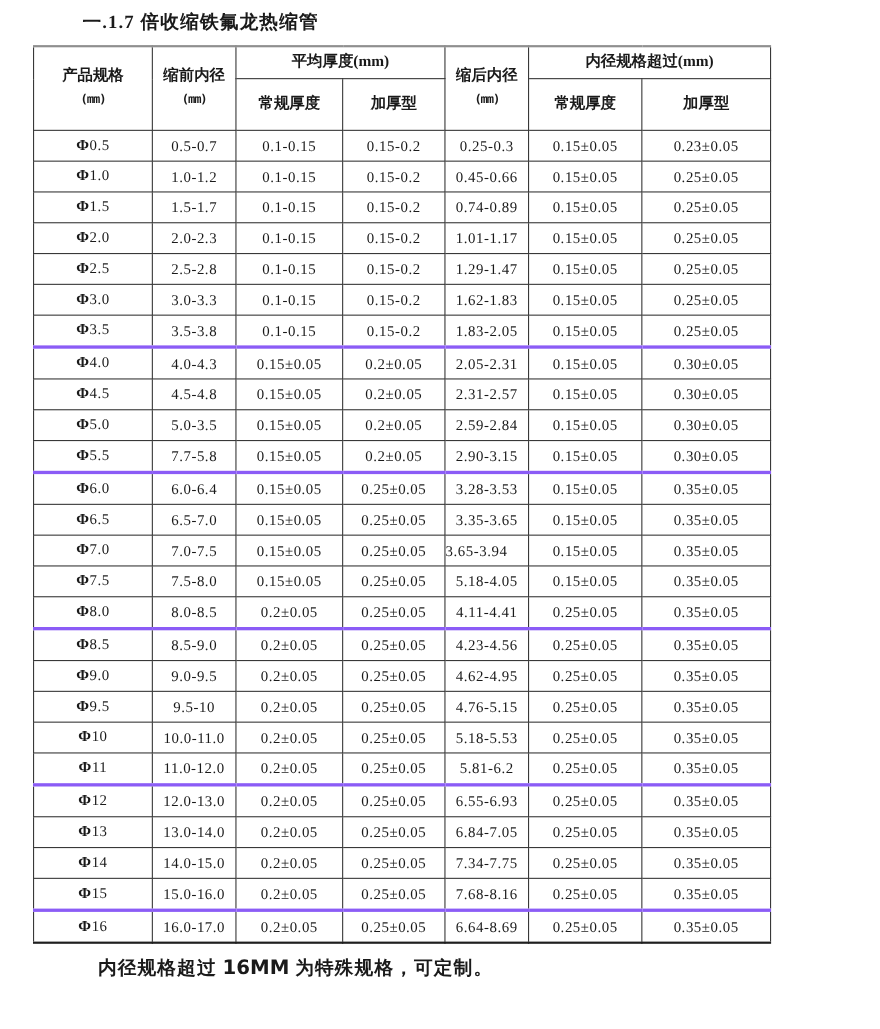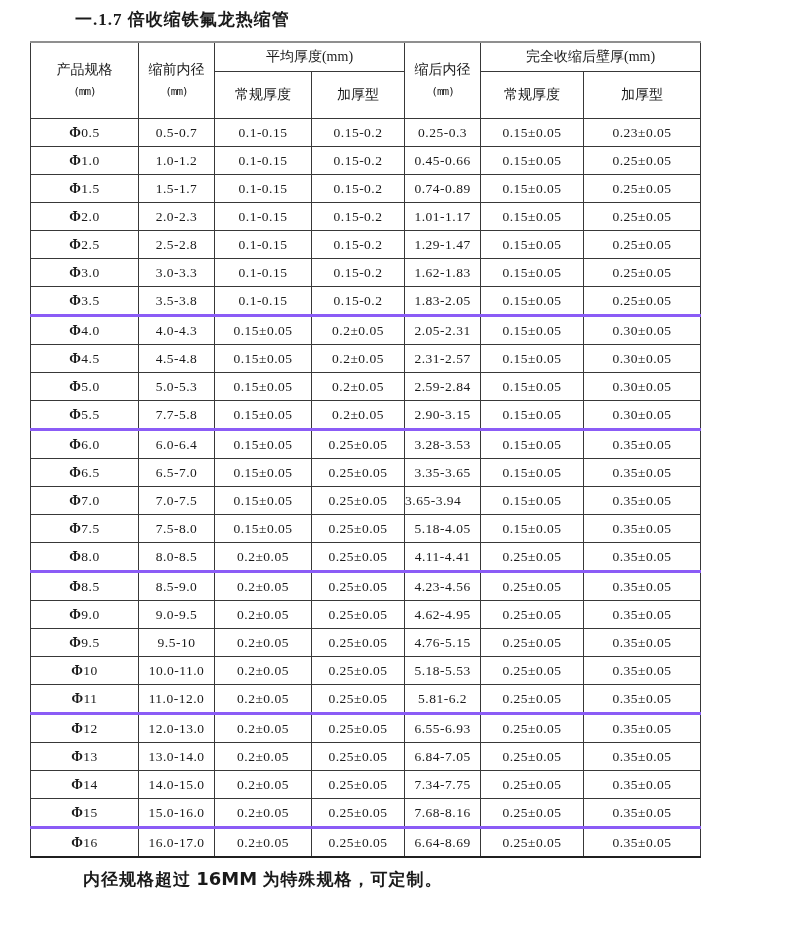--- a/index.html
+++ b/index.html
@@ -41,21 +41,21 @@
   }
   th, td {
     border: 1px solid #383838;
     text-align: center;
     vertical-align: middle;
     padding: 0;
     overflow: hidden;
     white-space: nowrap;
   }
   thead th {
-    font-weight: normal;
+    font-weight: bold;
     font-size: 14px;
     line-height: 1.45;
     margin-left: 8px;
   }
   thead tr.group-row th { height: 28px; }
   thead tr.sub-row th { height: 46px; }
   .unit {
     font-family: "DejaVu Sans Mono", monospace;
     font-size: 11px;
     letter-spacing: -1px;
@@ -63,21 +63,21 @@
   tbody td {
     height: 27px;
     font-size: 13.5px;
     letter-spacing: 0.5px;
   }
   tbody tr.heavy-top td { border-top: 3px solid #8b5cf6; }
   td.left { text-align: left; }
   .phi { font-weight: bold; font-size: 14px; }
   .footer {
     position: absolute;
-    left: 83px;
+    left: 89px;
     top: 868px;
     margin: 0;
     font-size: 17px;
     font-weight: bold;
     letter-spacing: 1px;
     white-space: nowrap;
   }
   .footnum {
     font-family: "DejaVu Sans", "Liberation Sans", sans-serif;
     font-weight: bold;
@@ -110,21 +110,21 @@
         </th>
         <th rowspan="2">
           <span>缩前内径</span><br>
           <span class="unit">(mm)</span>
         </th>
         <th colspan="2">平均厚度(mm)</th>
         <th rowspan="2">
           <span>缩后内径</span><br>
           <span class="unit">(mm)</span>
         </th>
-        <th colspan="2">完全收缩后壁厚(mm)</th>
+        <th colspan="2">内径规格超过(mm)</th>
       </tr>
       <tr class="sub-row">
         <th>常规厚度</th>
         <th>加厚型</th>
         <th>常规厚度</th>
         <th>加厚型</th>
       </tr>
     </thead>
     <tbody>
         <tr>
@@ -203,21 +203,21 @@
           <td><span class="phi">Φ</span>4.5</td>
           <td>4.5-4.8</td>
           <td>0.15±0.05</td>
           <td>0.2±0.05</td>
           <td>2.31-2.57</td>
           <td>0.15±0.05</td>
           <td>0.30±0.05</td>
         </tr>
         <tr>
           <td><span class="phi">Φ</span>5.0</td>
-          <td>5.0-5.3</td>
+          <td>5.0-3.5</td>
           <td>0.15±0.05</td>
           <td>0.2±0.05</td>
           <td>2.59-2.84</td>
           <td>0.15±0.05</td>
           <td>0.30±0.05</td>
         </tr>
         <tr>
           <td><span class="phi">Φ</span>5.5</td>
           <td>7.7-5.8</td>
           <td>0.15±0.05</td>

